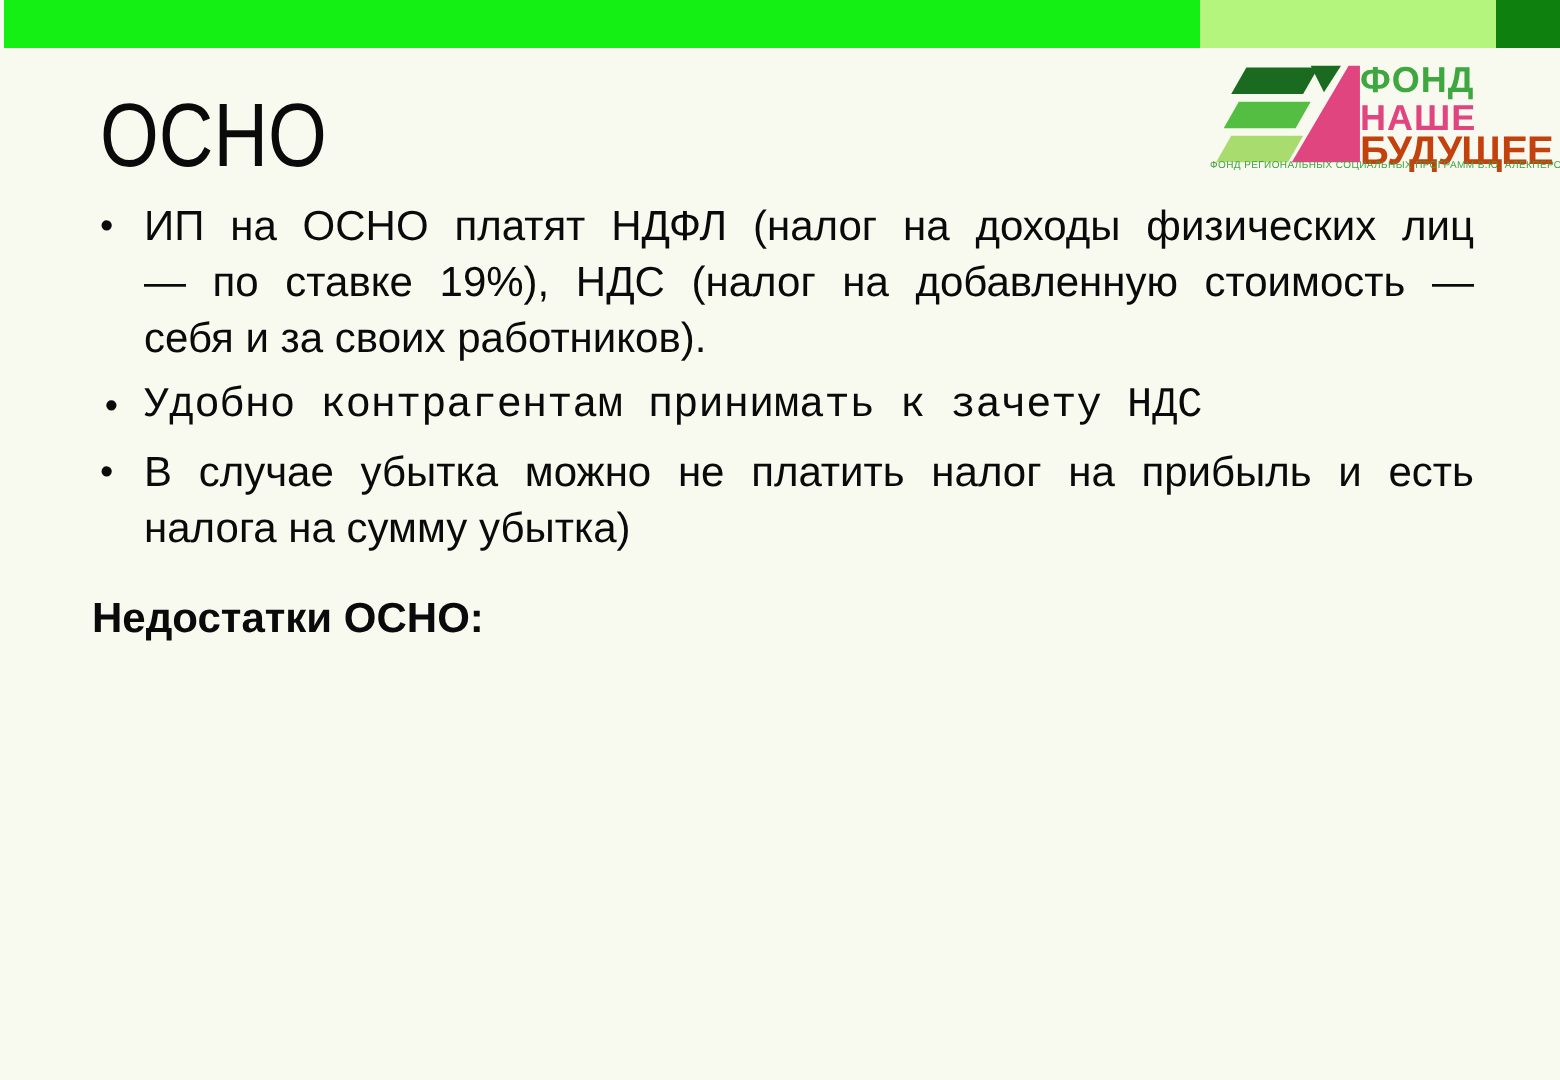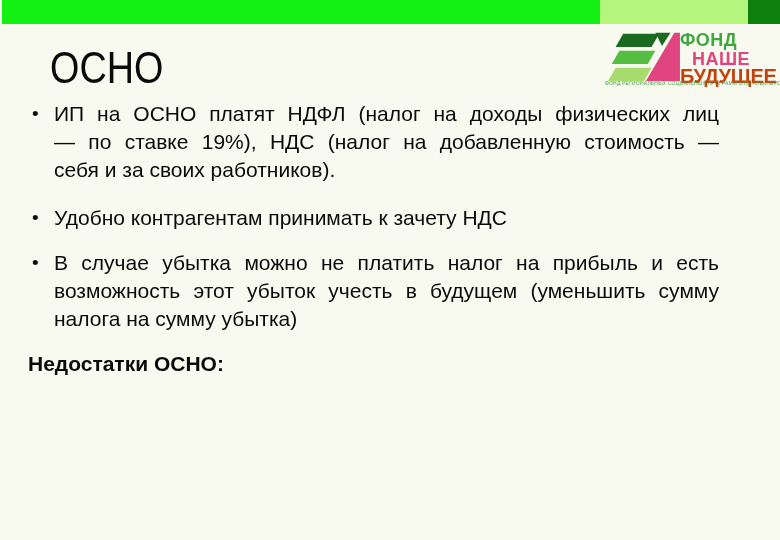--- a/index.html
+++ b/index.html
@@ -13,41 +13,41 @@
   .seg-light{left:600px;width:148px;background:#B4F57D;}
   .seg-dark{left:748px;width:32px;background:#0D800D;}
 
   
   .logo{position:absolute;left:604px;top:27px;width:154px;height:62px;}
   .logo-mark{position:absolute;left:0;top:3px;width:80px;height:53px;}
   .logo-text{position:absolute;left:76px;top:0;width:78px;height:56px;
              font-weight:bold;line-height:1;}
   .logo-line{position:absolute;left:0;white-space:nowrap;}
   .logo-fond{top:4px;font-size:18px;color:#3FA73F;letter-spacing:.5px;}
-  .logo-nashe{top:23px;font-size:18px;color:#E0457F;letter-spacing:.5px;padding-left:12px;}
+  .logo-nashe{top:23px;font-size:18px;color:#E0457F;letter-spacing:.5px;}
   .logo-budushchee{top:39px;font-size:20px;color:#c2410c;letter-spacing:-0.4px;}
   .logo-tagline{position:absolute;left:1px;top:53px;width:154px;font-size:5px;
                 font-style:normal;color:#44A044;white-space:nowrap;letter-spacing:.2px;}
 
   
   .title{position:absolute;left:50px;top:45px;font-size:45px;line-height:1;
          color:#0A0A0A;transform:scaleX(.84);transform-origin:left top;white-space:nowrap;}
 
   
-  .content{position:absolute;left:28px;top:100px;width:691px;color:#0A0A0A;
+  .content{position:absolute;left:46px;top:100px;width:691px;color:#0A0A0A;
            font-size:21px;line-height:28px;}
   .tline{text-align:justify;text-align-last:justify;}
   .tline.last{text-align-last:left;}
   .bullet-item{position:relative;padding-left:26px;}
   .bullet-item::before{content:"\2022";position:absolute;left:4px;top:0;
                        font-size:19px;line-height:28px;}
   .section-heading{font-weight:bold;}
   .mt-sec1{margin-top:40px;}
-  .mt-item{margin-top:20px;}
-  .mt-item2{margin-top:17px;}
+  .mt-item{margin-top:6px;font-family:Liberation Mono, monospace;}
+  .mt-item2{margin-top:5px;}
   .mt-sec2{margin-top:17px;}
 </style>
 </head>
 <body>
 
 <div class="slide">
 
   <div class="topbar">
     <div class="seg seg-bright"></div>
     <div class="seg seg-light"></div>
@@ -80,21 +80,20 @@
       <div class="tline last">себя и за своих работников).</div>
     </div>
 
 
     <div class="bullet-item mt-item">
       <div class="tline last">Удобно контрагентам принимать к зачету НДС</div>
     </div>
 
     <div class="bullet-item mt-item2">
       <div class="tline">В случае убытка можно не платить налог на прибыль и есть</div>
-      <div class="tline">возможность этот убыток учесть в будущем (уменьшить сумму</div>
       <div class="tline last">налога на сумму убытка)</div>
     </div>
 
     <div class="section-heading mt-sec2">Недостатки ОСНО:</div>
 
 
   </div>
 
 </div>
 

